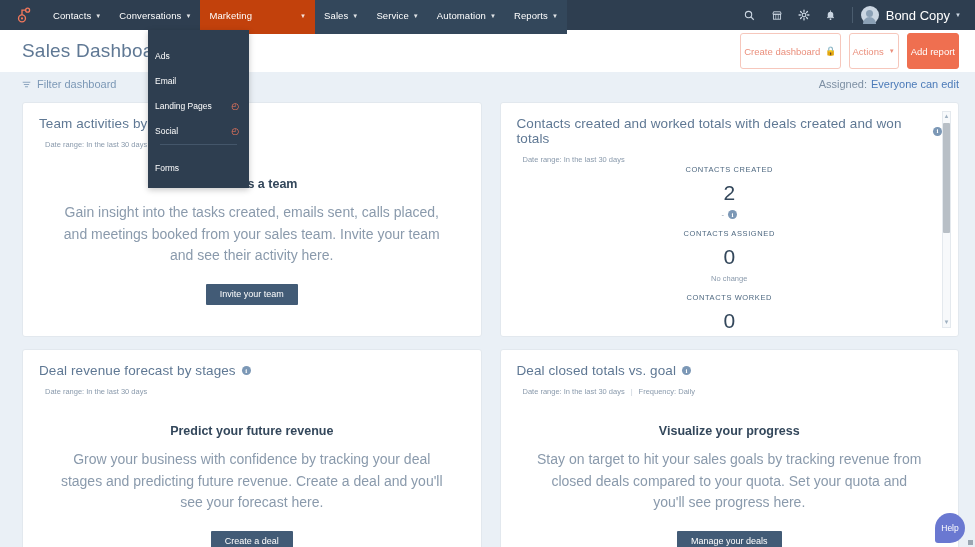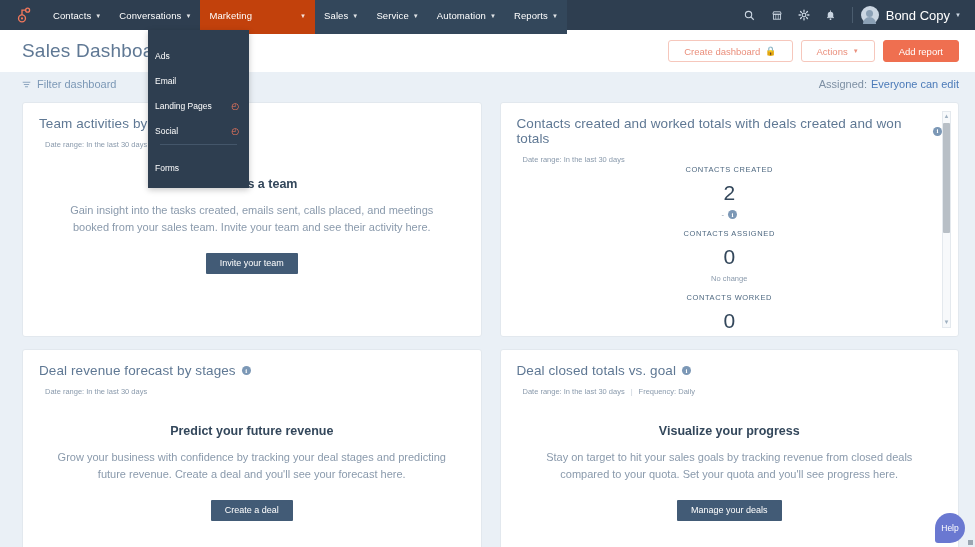--- a/index.html
+++ b/index.html
@@ -91,22 +91,22 @@
     font-weight: 400;
     letter-spacing: .2px;
     display: flex; align-items: center;
     cursor: pointer;
   }
   .dash-title .tcaret { font-size: 9px; margin-left: 8px; position: relative; top: 1px; }
   .hdr-actions { margin-left: auto; display: flex; align-items: center; gap: 8px; }
   .btn {
     font-size: 9.5px;
     border-radius: 3px;
-    padding: 0 15px;
-    height: 22px;
+    padding: 0 3px;
+    height: 36px;
     display: inline-flex; align-items: center; justify-content: center;
     cursor: pointer;
     white-space: nowrap;
     border: 1px solid transparent;
   }
   .btn-ghost { color: #ea8f7c; border-color: #f6c7bc; background: #fff; }
   .btn-ghost .lock { margin-left: 5px; font-size: 9px; }
   .btn-ghost .caret { margin-left: 5px; font-size: 6px; }
   .btn-primary { background: #ef6f50; color: #fff; border-color: #ef6f50; }
 
@@ -171,21 +171,21 @@
     padding: 0 22px;
     text-align: center;
   }
   .es-title {
     font-size: 12.5px;
     font-weight: bold;
     color: #33475b;
     margin-bottom: 11px;
   }
   .es-desc {
-    font-size: 11px;
+    font-size: 14px;
     color: #8a9aac;
     line-height: 1.55;
     max-width: 390px;
     margin: 0 auto 16px auto;
   }
   .es-btn {
     background: #425b76;
     color: #fff;
     font-size: 9px;
     border-radius: 1px;

